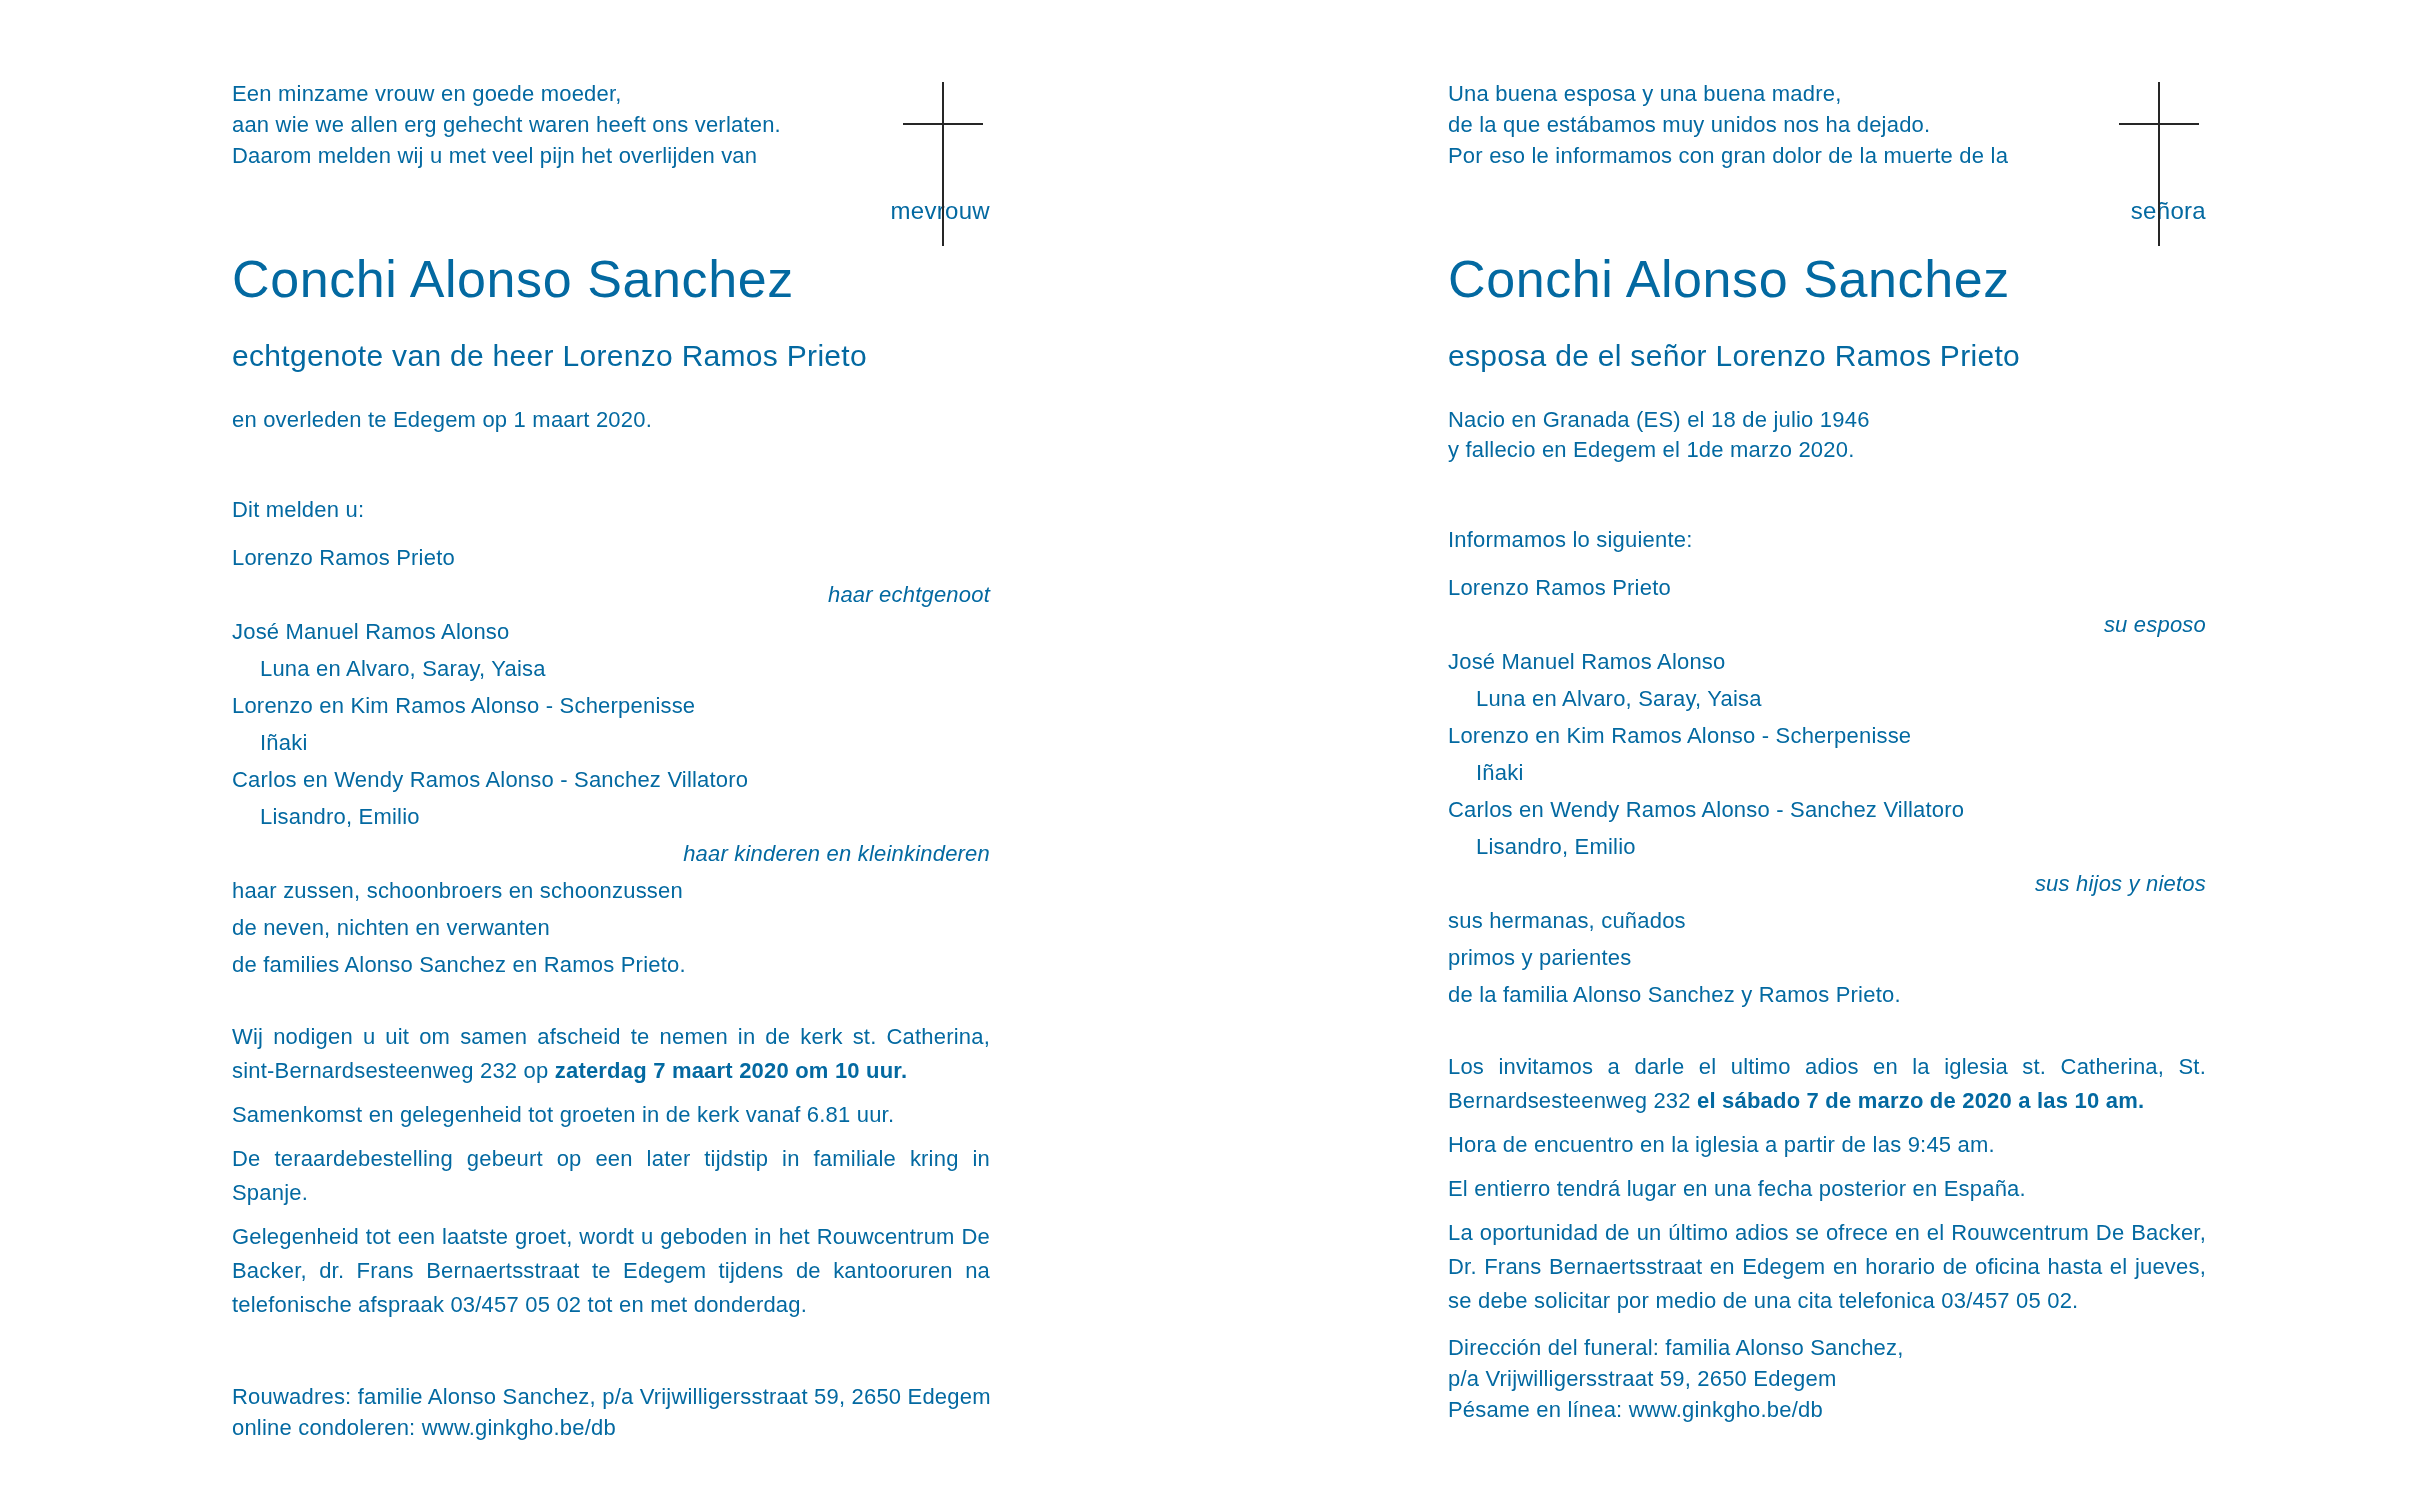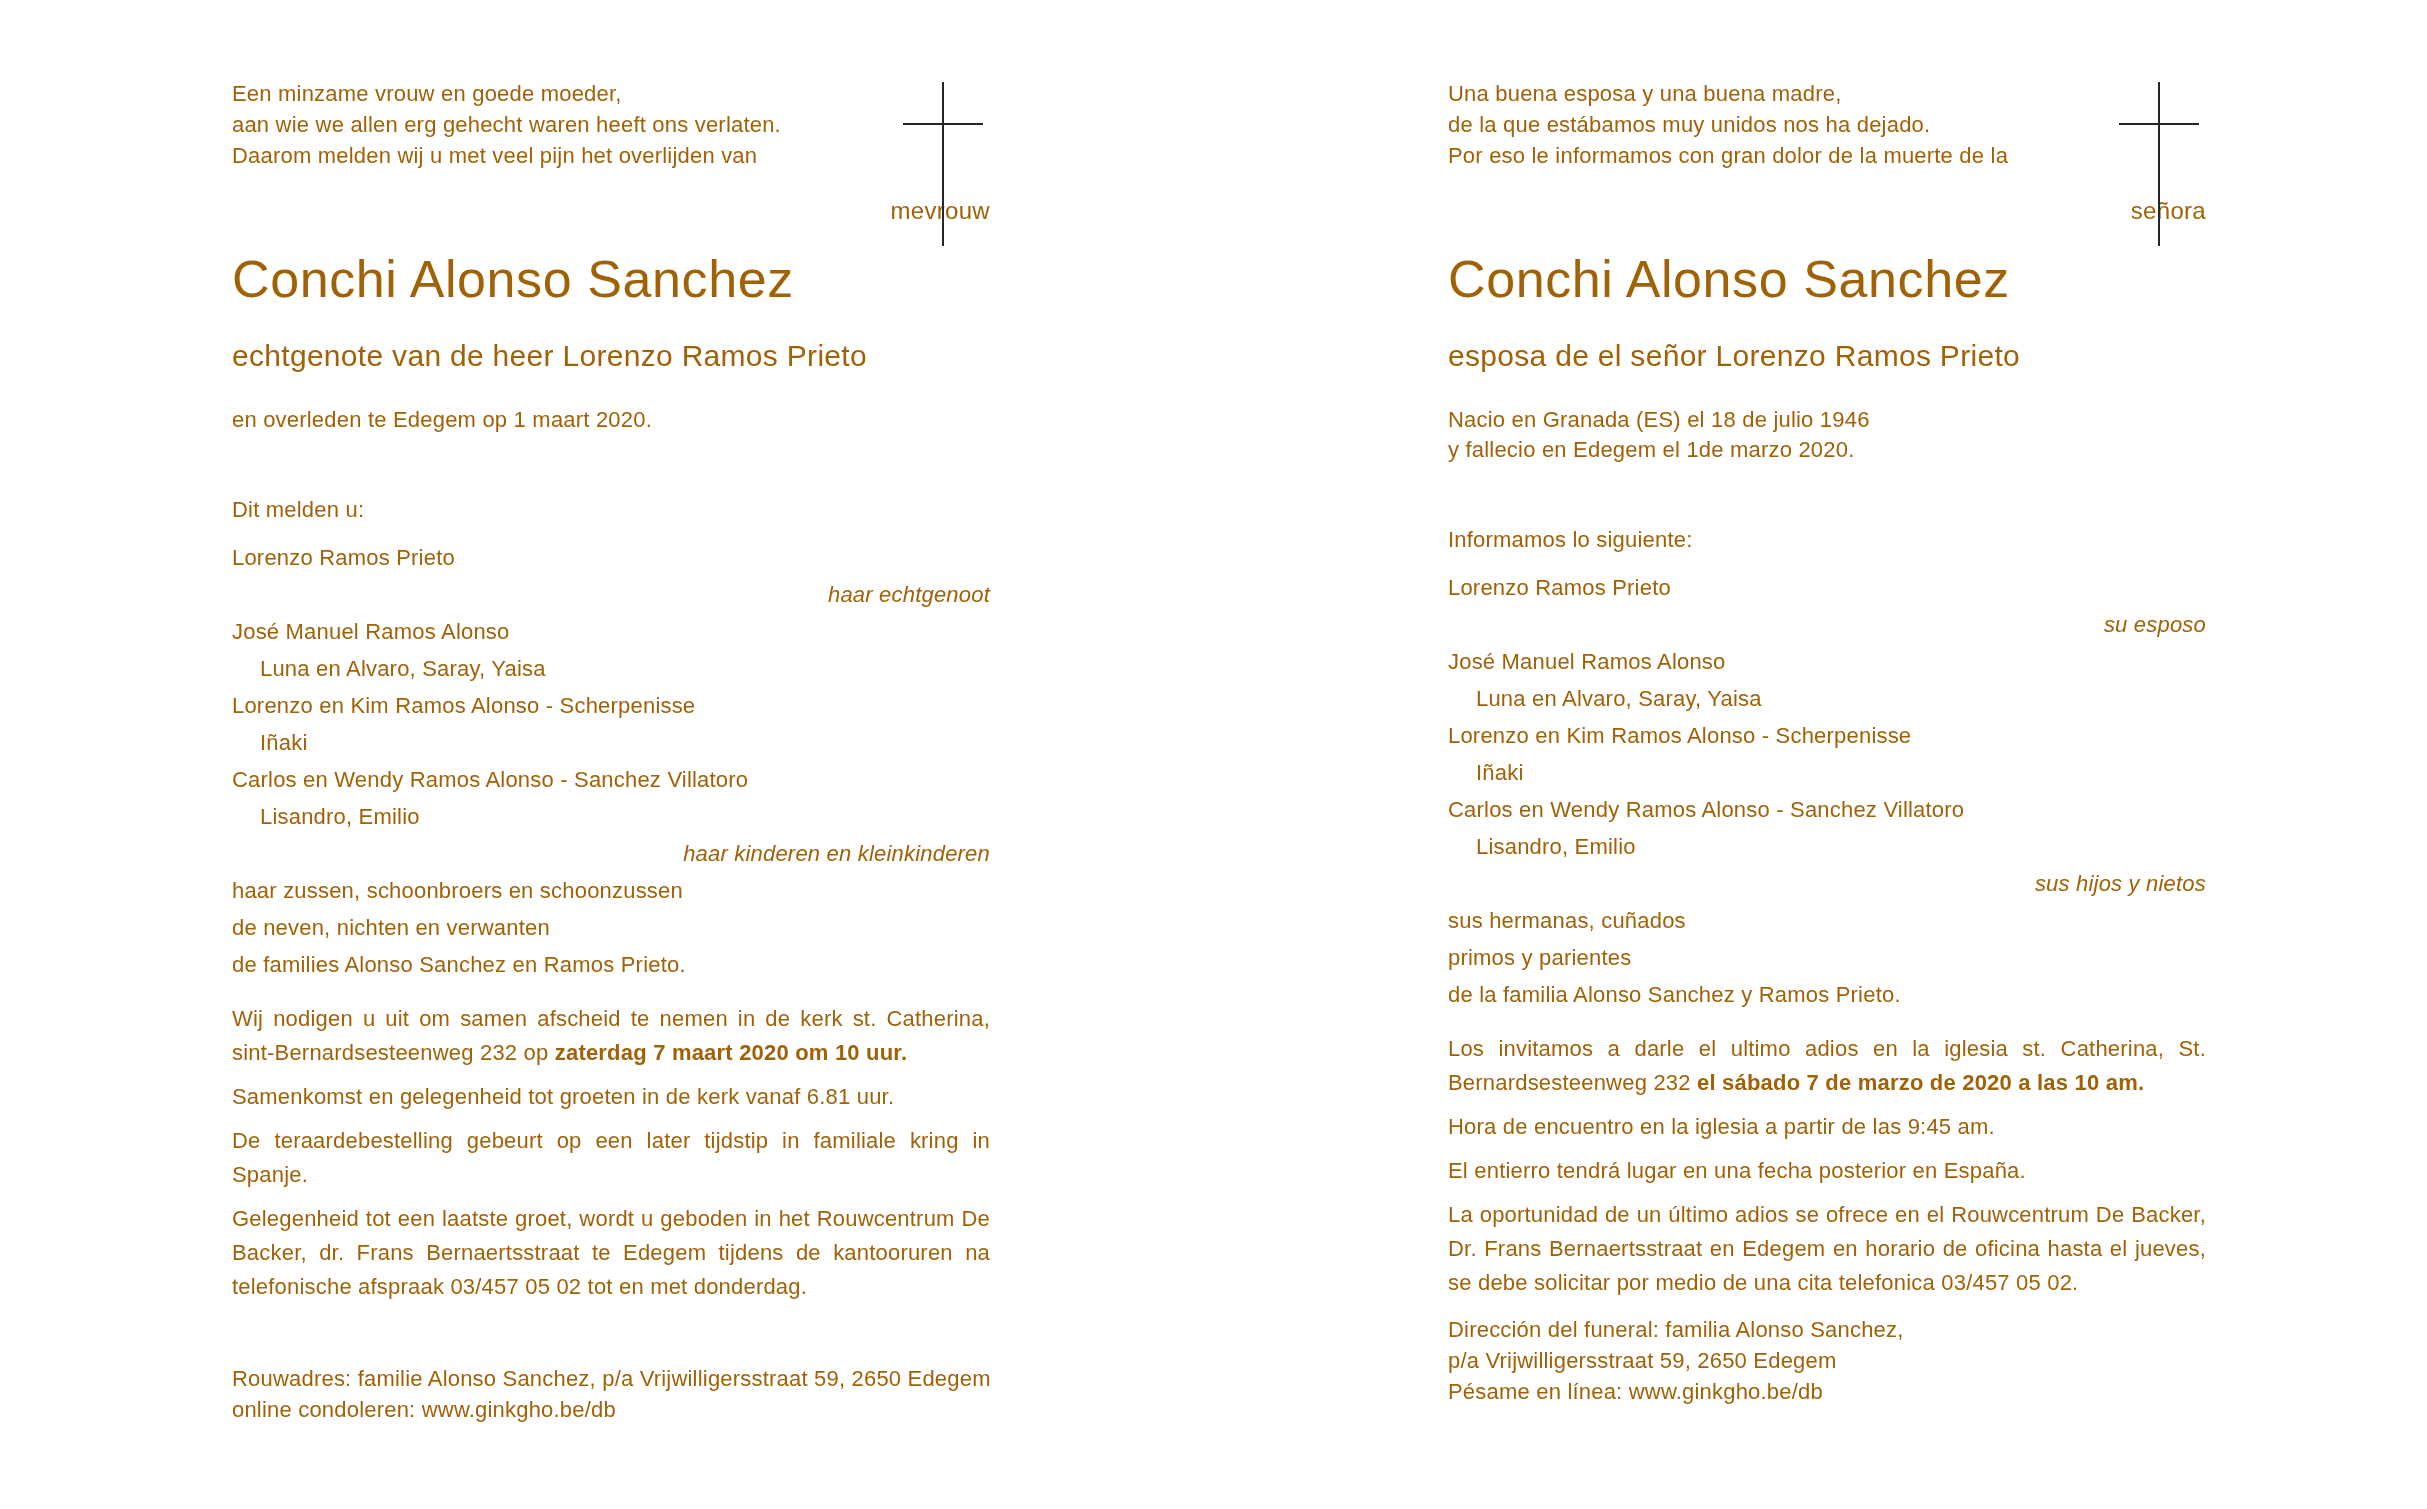--- a/index.html
+++ b/index.html
@@ -1,20 +1,20 @@
 <!DOCTYPE html>
 <html><head>
 <meta charset="utf-8">
 <style>
   html,body{margin:0;padding:0;background:#ffffff;}
   .page{
     position:relative;
     width:2427px;height:1509px;
     background:#ffffff;
-    color:#a16207;
+    color:#0369a1;
     font-family:"Liberation Sans", sans-serif;
     overflow:hidden;
   }
   .col{position:absolute;top:78px;width:758px;}
   .col-left{left:232px;}
   .col-right{left:1448px;}
 
   .intro div{font-size:22px;line-height:31px;letter-spacing:.2px;}
 
   .role{font-size:24px;line-height:36px;margin-top:22px;letter-spacing:.3px;text-align:right;}
@@ -25,21 +25,21 @@
   .vitals div{font-size:22px;line-height:30px;letter-spacing:.2px;}
 
   .announce{font-size:22px;line-height:30px;margin-top:60px;letter-spacing:.2px;}
 
   .family{margin-top:20px;}
   .family .row{font-size:22px;line-height:26px;margin-bottom:11px;letter-spacing:.2px;}
   .family .row.indent{padding-left:28px;}
   .family .row.side{text-align:right;font-style:italic;}
   .family .row.gap{margin-top:9px;}
 
-  .paras{margin-top:24px;}
+  .paras{margin-top:42px;}
   .paras p{font-size:22px;line-height:34px;margin:0 0 10px 0;text-align:justify;letter-spacing:.2px;}
   .paras .b{font-weight:bold;}
 
   .address{font-size:22px;line-height:31px;letter-spacing:.2px;}
   .address div{white-space:nowrap;}
   .col-left .address{margin-top:59px;}
   .col-right .address{margin-top:14px;}
 
   .cross{position:absolute;left:671px;top:4px;width:80px;height:164px;}
   .cross .v{position:absolute;left:39px;top:0;width:2px;height:164px;background:#262626;}

